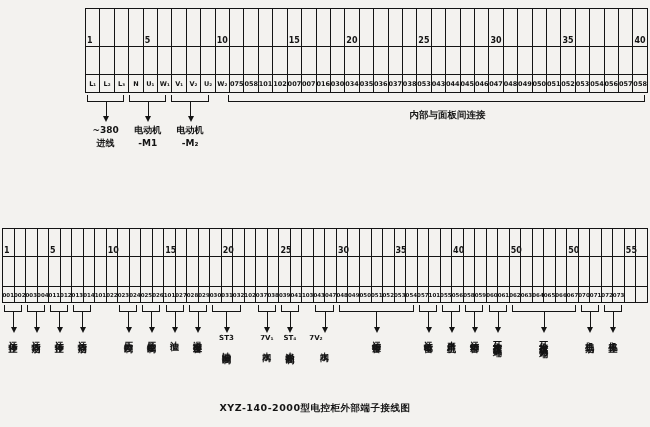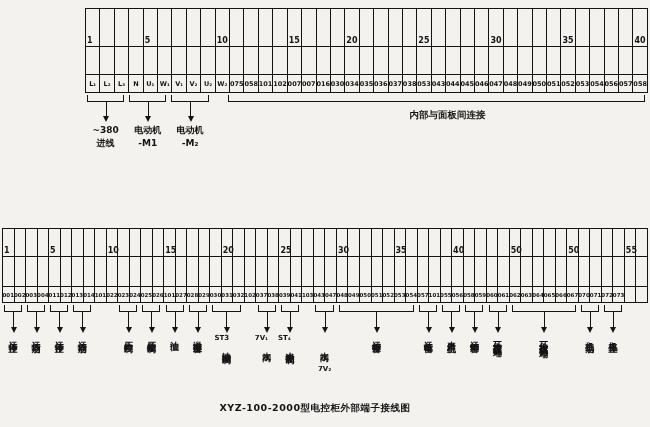--- a/index.html
+++ b/index.html
@@ -25,21 +25,21 @@
   #strip-bottom .code{height:16px;font-size:5.5px;}
   .bracket{position:absolute;border:1px solid #141414;border-top:none;height:7px;}
   .aline{position:absolute;width:0;border-left:1px solid #141414;}
   .ahead{position:absolute;width:0;height:0;
          border-left:3px solid transparent;border-right:3px solid transparent;
          border-top:6px solid #141414;}
   .tg-label{position:absolute;font-size:9px;font-weight:bold;text-align:center;
             line-height:13px;white-space:pre-line;}
   .v-label{position:absolute;writing-mode:vertical-rl;text-orientation:upright;
            font-size:9px;font-weight:bold;letter-spacing:1px;line-height:12px;}
-  .v-head{position:absolute;font-size:7px;font-weight:bold;text-align:left;white-space:nowrap;}
+  .v-head{position:absolute;font-size:7px;font-weight:bold;text-align:center;white-space:nowrap;}
   #panel-bracket{left:228px;top:95px;width:417px;}
   #panel-label{position:absolute;left:239px;top:109px;width:417px;text-align:center;
                font-size:9.5px;font-weight:bold;font-family:Liberation Serif, serif;}
   #caption{position:absolute;left:150px;top:402px;width:330px;text-align:center;
            font-size:9.5px;font-weight:bold;letter-spacing:0.5px;}
 </style>
 </head>
 <body>
 
 <div id="canvas">
@@ -520,21 +520,21 @@
         <div class="gap"></div>
         <div class="code"></div>
       </div>
       <div class="col">
         <div class="num"></div>
         <div class="gap"></div>
         <div class="code"></div>
       </div>
     </div>
 
-  <div id="caption">XYZ-100-2000型电控柜外部端子接线图</div>
+  <div id="caption">XYZ-140-2000型电控柜外部端子接线图</div>
 <div class="bracket" style="left: 87px; top: 95px; width: 37.225px;"></div>
     <div class="aline" style="left: 105.612px; top: 102px; height: 14px;"></div>
     <div class="ahead" style="left: 103.112px; top: 116px;"></div>
     <div class="tg-label" style="left: 81.6125px; top: 124px; width: 48px;">~380
 进线</div>
     <div class="bracket" style="left: 129.225px; top: 95px; width: 37.225px;"></div>
     <div class="aline" style="left: 147.837px; top: 102px; height: 14px;"></div>
     <div class="ahead" style="left: 145.337px; top: 116px;"></div>
     <div class="tg-label" style="left: 123.837px; top: 124px; width: 48px;">电动机
 -M1</div>
@@ -586,21 +586,21 @@
     <div class="v-head" style="left: 254.821px; top: 334px; width: 24px;">7V₁</div>
     <div class="v-label" style="left: 260.821px; top: 345px;">水阀</div>
     <div class="bracket" style="left: 280.857px; top: 305px; width: 18.0714px;"></div>
     <div class="aline" style="left: 289.893px; top: 312px; height: 15px;"></div>
     <div class="ahead" style="left: 287.393px; top: 327px;"></div>
     <div class="v-head" style="left: 277.893px; top: 334px; width: 24px;">ST₄</div>
     <div class="v-label" style="left: 283.893px; top: 345px;">水温控制</div>
     <div class="bracket" style="left: 315.464px; top: 305px; width: 18.0714px;"></div>
     <div class="aline" style="left: 324.5px; top: 312px; height: 15px;"></div>
     <div class="ahead" style="left: 322px; top: 327px;"></div>
-    <div class="v-head" style="left: 318px; top: 334px; width: 24px; margin-top: 31px;">7V₂</div>
+    <div class="v-head" style="left: 304px; top: 334px; width: 24px;">7V₂</div>
     <div class="v-label" style="left: 318.5px; top: 345px;">水阀</div>
     <div class="bracket" style="left: 338.536px; top: 305px; width: 75.75px;"></div>
     <div class="aline" style="left: 376.411px; top: 312px; height: 15px;"></div>
     <div class="ahead" style="left: 373.911px; top: 327px;"></div>
     <div class="v-label" style="left: 370.411px; top: 334px;">远传报警</div>
     <div class="bracket" style="left: 419.286px; top: 305px; width: 18.0714px;"></div>
     <div class="aline" style="left: 428.321px; top: 312px; height: 15px;"></div>
     <div class="ahead" style="left: 425.821px; top: 327px;"></div>
     <div class="v-label" style="left: 422.321px; top: 334px;">远传电笛</div>
     <div class="bracket" style="left: 442.357px; top: 305px; width: 18.0714px;"></div>

